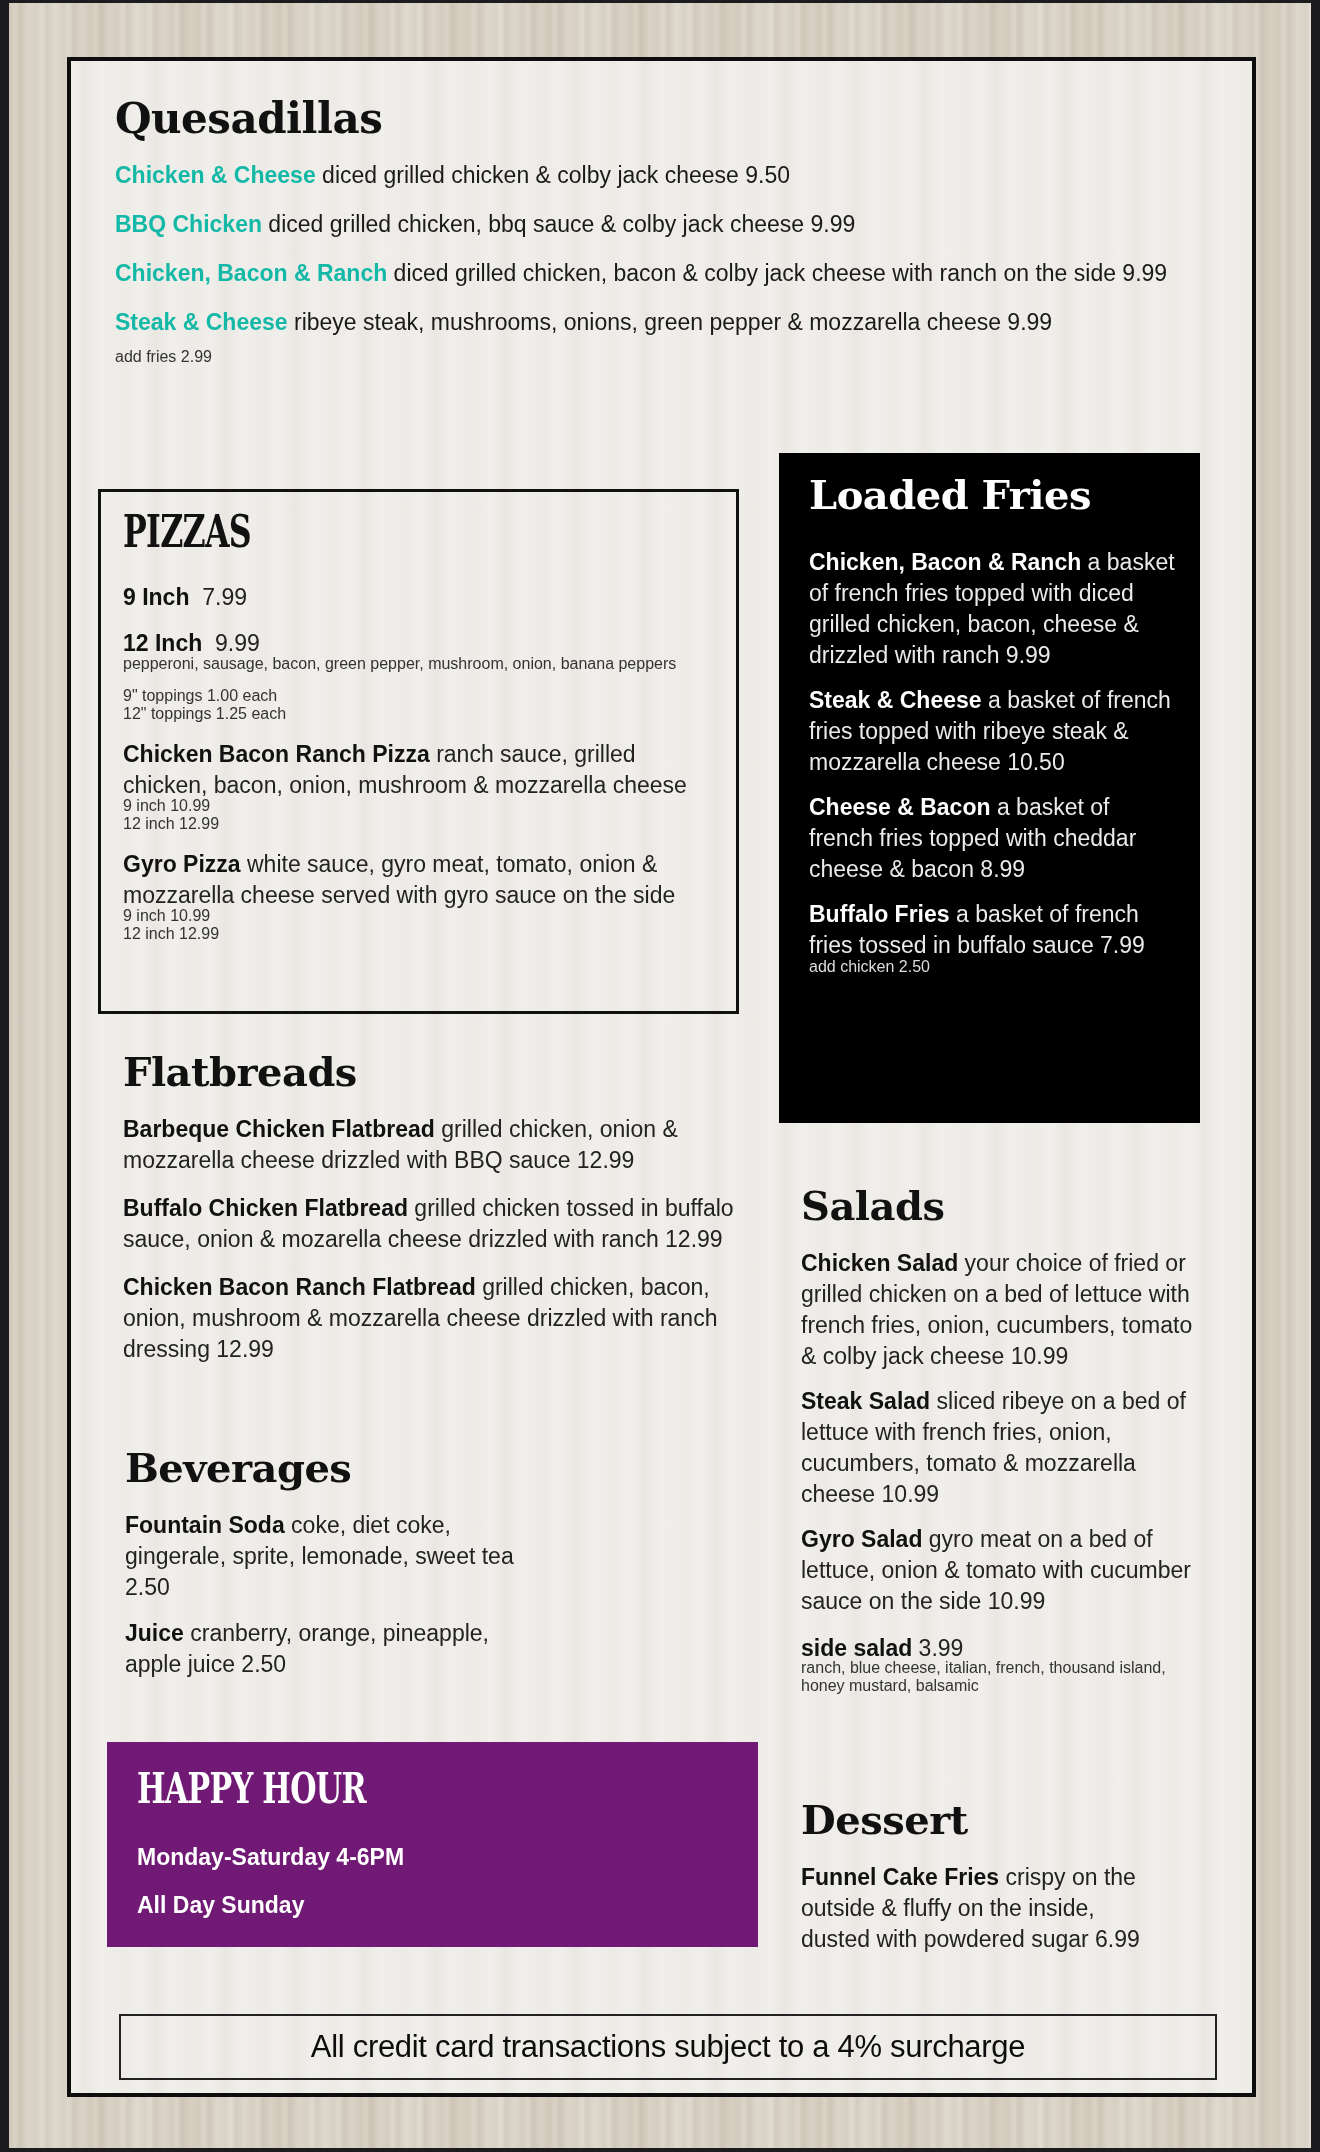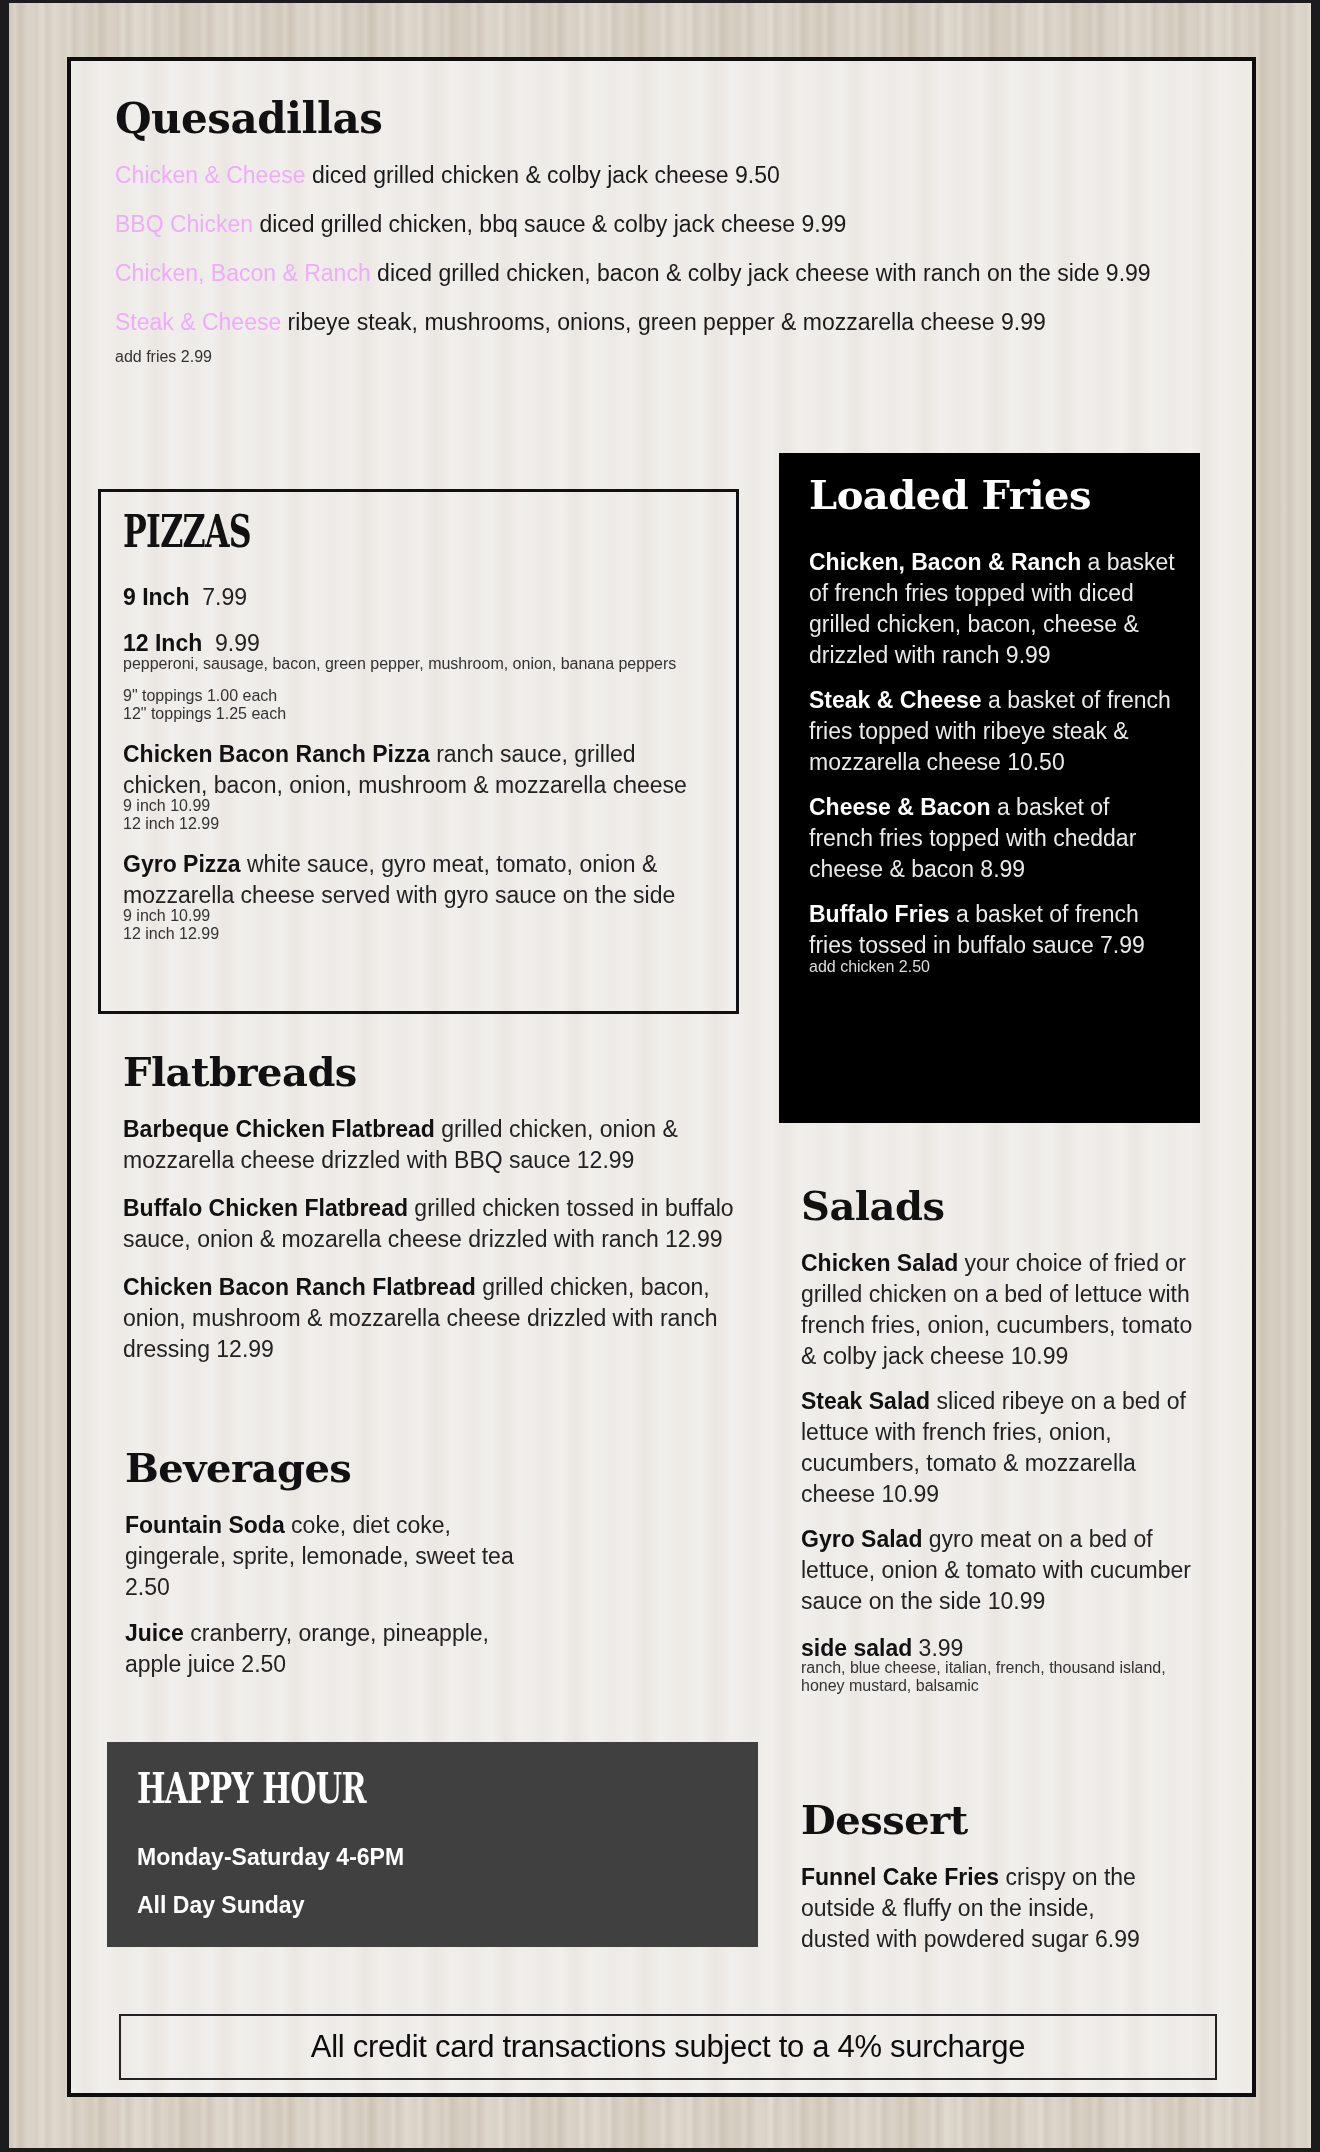--- a/index.html
+++ b/index.html
@@ -34,37 +34,37 @@
     letter-spacing: -1px; color: #111;
   }
   .slab-title.light { color: #fff; }
 
   .item { font-size: 23px; line-height: 31px; color: #222; }
   .item .name { font-weight: bold; color: #111; }
   .item .desc { font-weight: normal; }
   .note { font-size: 16px; line-height: 18px; color: #333; }
 
   .q-item { font-size: 23px; line-height: 28px; margin-bottom: 21px; transform-origin: left; }
-  .q-item .name { font-weight: normal; color: #f0abfc; }
+  .q-item .name { font-weight: bold; color: #14b8a6; }
 
   .pizza-box {
     position: absolute; left: 98px; top: 489px; width: 641px; height: 525px;
     border: 3px solid #111;
   }
   .fries-box {
     position: absolute; left: 779px; top: 453px; width: 421px; height: 670px;
     background: #000; color: #f2f2f2;
   }
   .fries-box .item { color: #eaeaea; font-size: 23px; line-height: 31px; }
   .fries-box .item .name { color: #fff; }
   .fries-box .note { color: #ddd; }
 
   .happy-box {
     position: absolute; left: 107px; top: 1742px; width: 651px; height: 205px;
-    background: #404040; color: #fff;
+    background: #701a75; color: #fff;
   }
   .happy-line { font-weight: bold; font-size: 23px; line-height: 28px; color: #fff; }
 
   .surcharge-box {
     position: absolute; left: 119px; top: 2014px; width: 1098px; height: 66px;
     border: 2px solid #222; display: flex; align-items: center; justify-content: center;
   }
   .surcharge-text { font-weight: normal; font-size: 31px; color: #0d0d0d; letter-spacing: -0.3px; }
 </style>
 </head>

